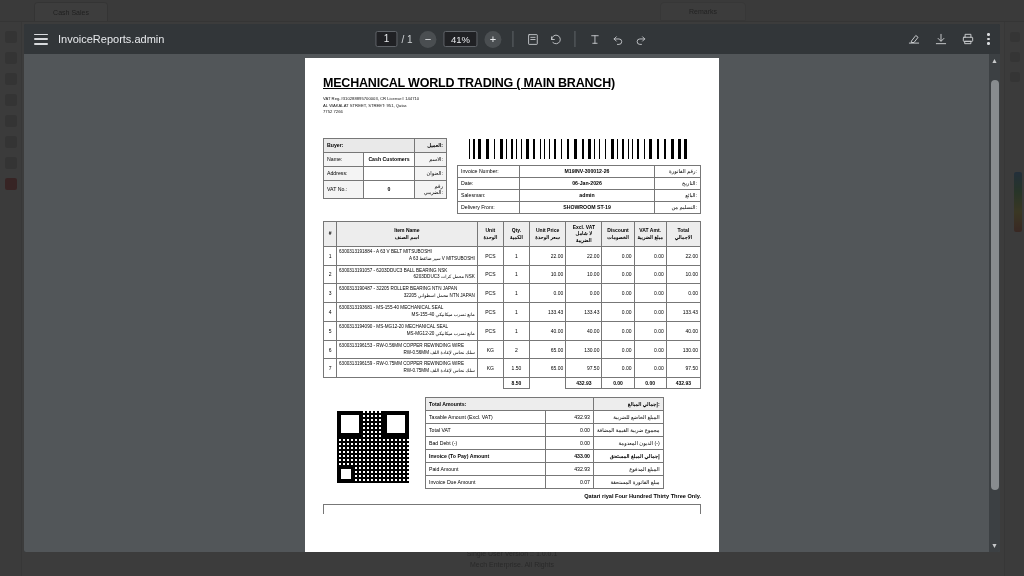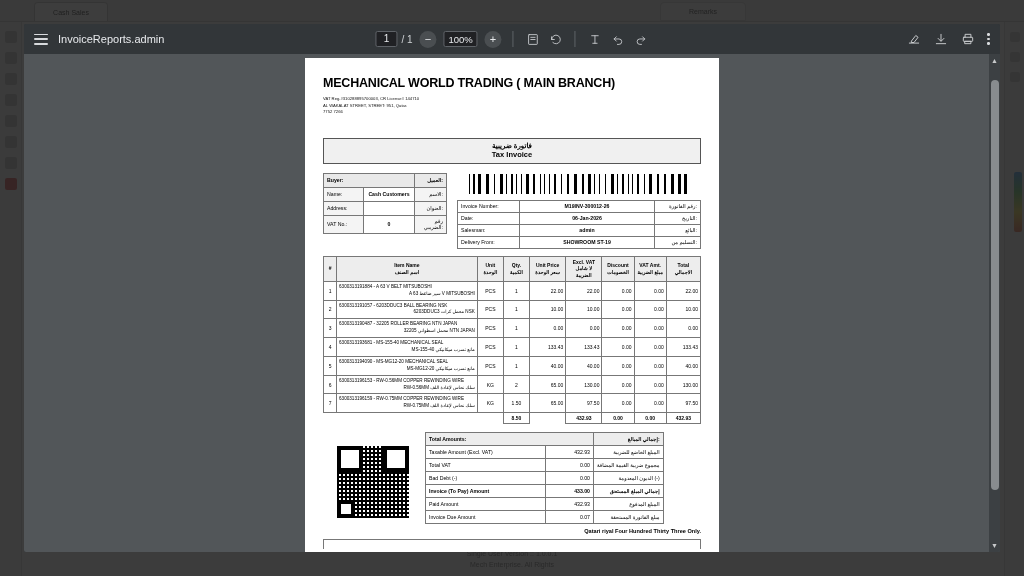--- a/index.html
+++ b/index.html
@@ -49,21 +49,21 @@
   .dots { display:flex; flex-direction:column; gap:2px; align-items:center; cursor:pointer;}
   .dots i { width:2.6px; height:2.6px; background:#d8dadd; border-radius:50%; display:block;}
 
   .pdf-body { flex:1; background:#525659; position:relative; overflow:hidden; display:flex; justify-content:center;}
   .scrollbar { position:absolute; right:0; top:0; width:11px; bottom:0; background:#3c4043;}
   .scroll-thumb { position:absolute; right:1.5px; top:26px; width:8px; height:410px; background:#888c8f; border-radius:4px;}
   .scroll-arrow { position:absolute; right:2px; width:7px; height:7px; color:#c7c9cb; font-size:7px; text-align:center;}
 
   
   .page { width:414px; background:#ffffff; margin-top:4px; padding:18px 18px 0 18px; font-size:6.5px; color:#000; }
-  .doc-title { font-size:12.5px; font-weight:700; letter-spacing:-0.2px; margin:0 0 6px 0; }
+  .doc-title { font-size:12.5px; font-weight:700; letter-spacing:-0.2px; margin:0 0 6px 0;text-decoration:underline; }
   .doc-meta { font-size:4.2px; line-height:1.55; color:#111; margin-bottom:22px;}
 
   .band { border:1px solid #555; background:#f0f0f0; text-align:center; padding:3px 0 4px; margin-bottom:9px;}
   .band .ar { font-size:7px; font-weight:700; }
   .band .en { font-size:7.5px; font-weight:700; }
 
   .two-col { display:flex; gap:10px; margin-bottom:7px; align-items:flex-start;}
   .buyer-tbl { border-collapse:collapse; width:196px; font-size:5.2px;}
   .buyer-tbl td { border:1px solid #777; padding:2.5px 3px; height:14px; vertical-align:middle;}
   .buyer-tbl .lbl { width:40px; background:#f4f4f4; }
@@ -153,21 +153,21 @@
           </div>
         <div class="tb-title">InvoiceReports.admin</div>
       </div>
 
       <div class="tb-center">
         <div class="pagebox">
           <div class="page-input">1</div>
           <div class="page-total">/ 1</div>
         </div>
         <div class="round-btn">−</div>
-        <div class="zoom-box">100%</div>
+        <div class="zoom-box">41%</div>
         <div class="round-btn">+</div>
         <div class="sep"></div>
         <div class="tb-icon">
           <svg viewBox="0 0 24 24">
               <rect x="4" y="3" width="16" height="18" rx="1"></rect>
               <path d="M8 8h8M8 12h8"></path>
             </svg>
         </div>
         <div class="tb-icon">
           <svg viewBox="0 0 24 24">
@@ -228,24 +228,20 @@
 
       <div class="page">
 
         <div class="doc-title">MECHANICAL WORLD TRADING ( MAIN BRANCH)</div>
         <div class="doc-meta">
           <div>VAT Reg.#310288895700003, CR License# 144710</div>
           <div>AL WAKALAT STREET, STREET: 951, Qatar.</div>
           <div>7752 7266</div>
         </div>
 
-        <div class="band">
-          <div class="ar">فاتورة ضريبية</div>
-          <div class="en">Tax Invoice</div>
-        </div>
 
         <div class="two-col">
           <table class="buyer-tbl">
             <tbody>
                 <tr class="buyer-head">
               <td colspan="2">Buyer:</td>
               <td style="text-align:right">العميل:</td>
             </tr>
             <tr>
               <td class="lbl">Name:</td>

